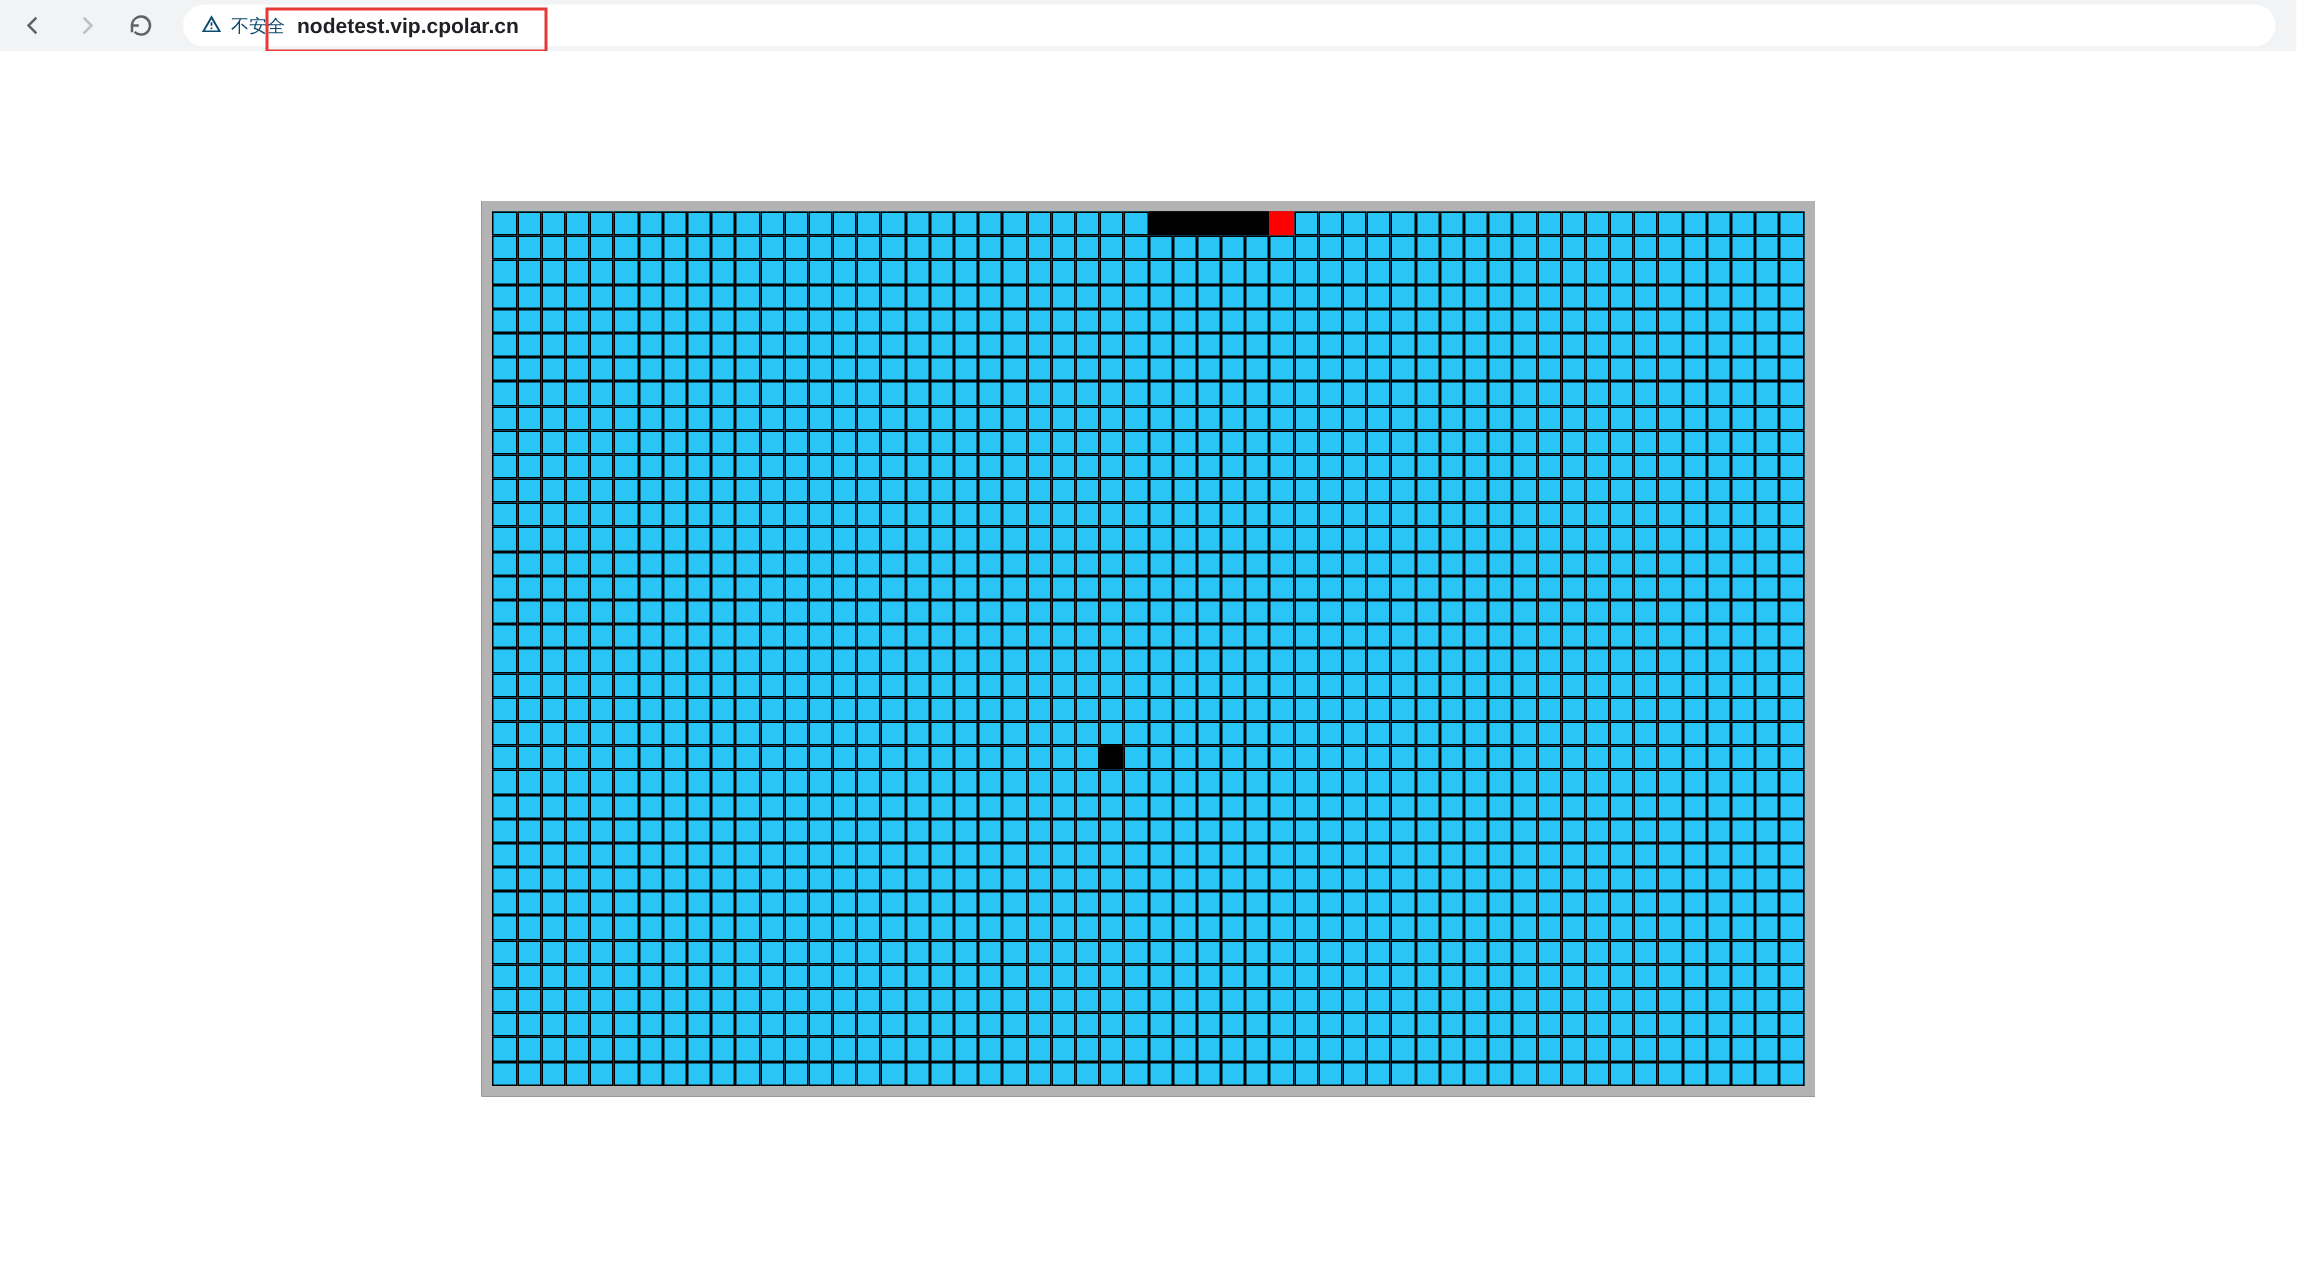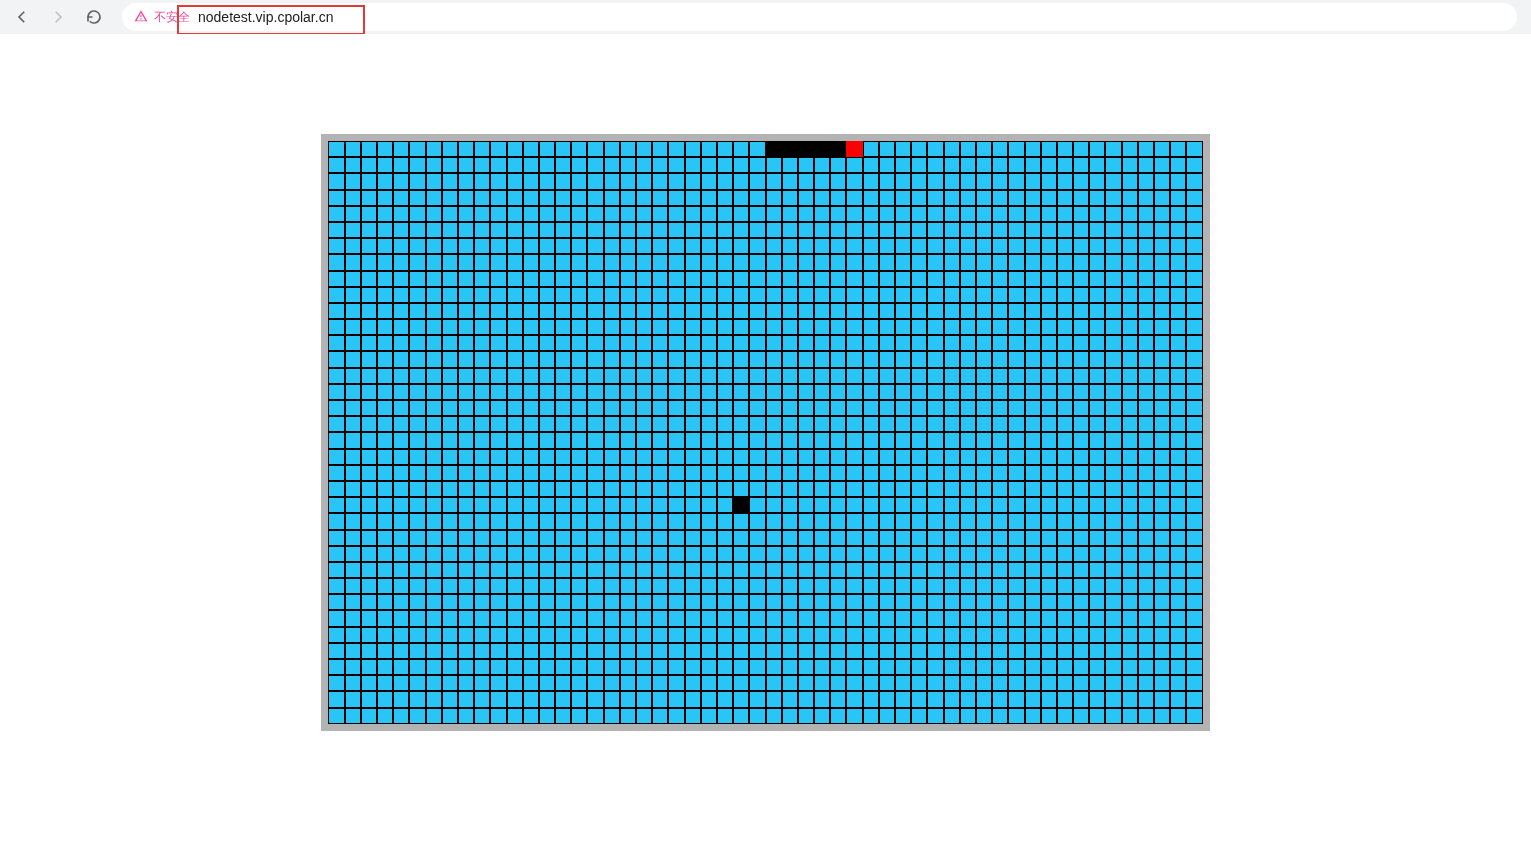--- a/index.html
+++ b/index.html
@@ -47,30 +47,31 @@
       display: flex;
       align-items: center;
       padding: 0 12px;
       gap: 8px;
       margin-left: 6px;
       margin-right: 6px;
     }
     .security-indicator {
       display: flex;
       gap: 6px;
-      color: #ec4899;
+      color: #0c4a6e;
       font-size: 12px;
     }
     .security-indicator svg {
       width: 14px;
       height: 14px;
     }
     .url-text {
       color: #202124;
       font-size: 14px;
+      font-weight: bold;
     }
     .url-highlight {
       position: absolute;
       border: 2px solid #e53935;
       pointer-events: none;
     }
     .page-content {
       width: 100%;
       height: calc(100% - 34px);
       background: #ffffff;

